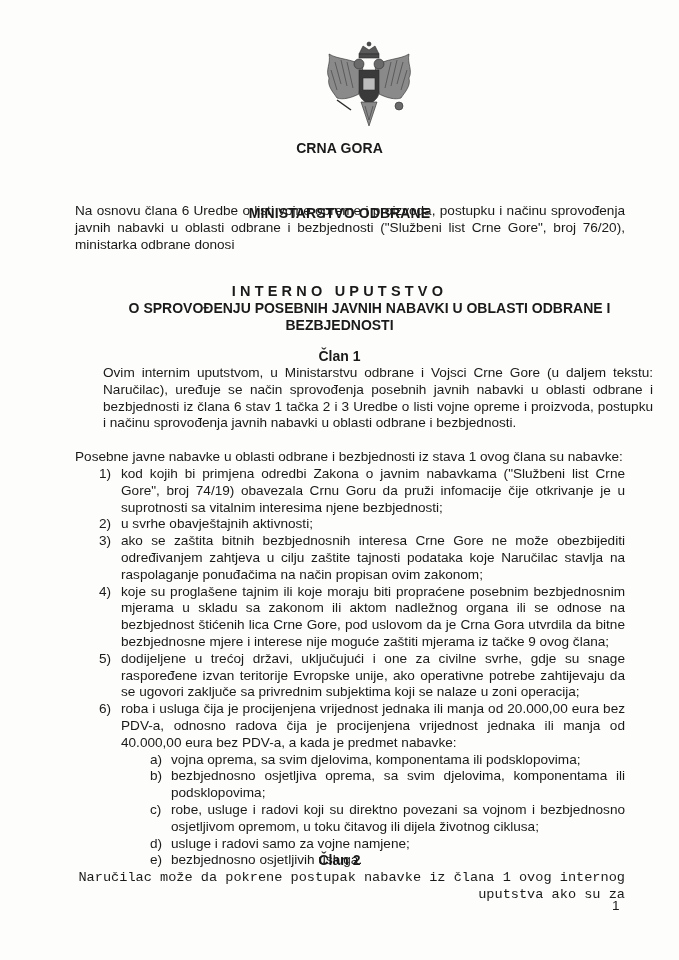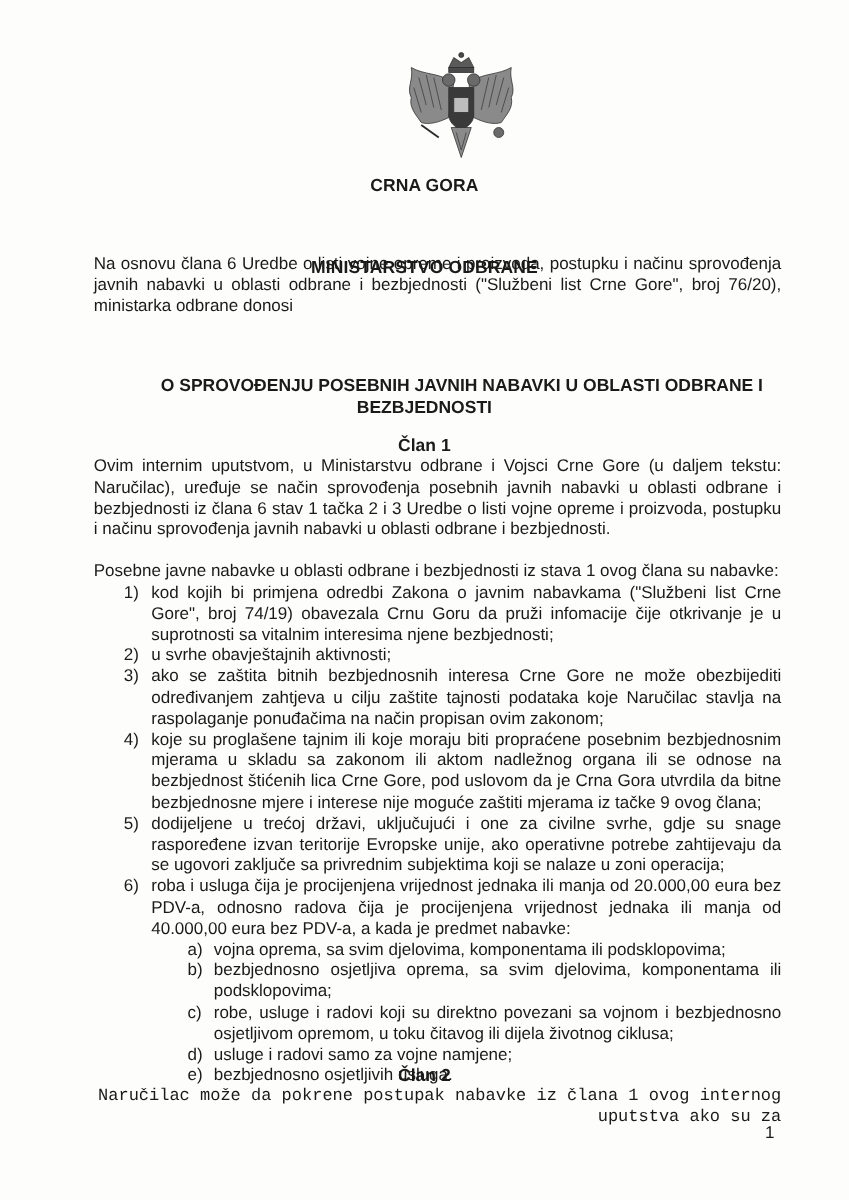--- a/index.html
+++ b/index.html
@@ -66,25 +66,26 @@
       <line x1="22" y1="60" x2="36" y2="70" stroke="#2b2b2b" stroke-width="1.5"></line>
       <circle cx="84" cy="66" r="4" fill="#6a6a6a"></circle>
     </g>
   </svg>
 
   <div class="header-line" style="top:140px;">CRNA GORA</div>
   <div class="header-line" style="top:158px;margin-top:47px;">MINISTARSTVO ODBRANE</div>
 
   <div class="para" style="top:203px;">Na osnovu člana 6 Uredbe o listi vojne opreme i proizvoda, postupku i načinu sprovođenja javnih nabavki u oblasti odbrane i bezbjednosti ("Službeni list Crne Gore", broj 76/20), ministarka odbrane donosi</div>
 
+  <div class="title spaced" style="top:283px;">INTERNO UPUTSTVO</div>
   <div class="title" style="top:300px;padding-left:30px;">O SPROVOĐENJU POSEBNIH JAVNIH NABAVKI U OBLASTI ODBRANE I</div>
   <div class="title" style="top:317px;">BEZBJEDNOSTI</div>
 
   <div class="article" style="top:348px;">Član 1</div>
-  <div class="para" style="top:365px;">Ovim internim uputstvom, u Ministarstvu odbrane i Vojsci Crne Gore (u daljem tekstu: Naručilac), uređuje se način sprovođenja posebnih javnih nabavki u oblasti odbrane i bezbjednosti iz člana 6 stav 1 tačka 2 i 3 Uredbe o listi vojne opreme i proizvoda, postupku i načinu sprovođenja javnih nabavki u oblasti odbrane i bezbjednosti.</div>
+  <div class="para" style="top:365px;margin-left:28px;">Ovim internim uputstvom, u Ministarstvu odbrane i Vojsci Crne Gore (u daljem tekstu: Naručilac), uređuje se način sprovođenja posebnih javnih nabavki u oblasti odbrane i bezbjednosti iz člana 6 stav 1 tačka 2 i 3 Uredbe o listi vojne opreme i proizvoda, postupku i načinu sprovođenja javnih nabavki u oblasti odbrane i bezbjednosti.</div>
 
   <div class="para" style="top:449px;">Posebne javne nabavke u oblasti odbrane i bezbjednosti iz stava 1 ovog člana su nabavke:</div>
 
   <div class="list" style="top:466px;">
     <div class="item">
       <span class="num">1)</span>
       <span>kod kojih bi primjena odredbi Zakona o javnim nabavkama ("Službeni list Crne Gore", broj 74/19) obavezala Crnu Goru da pruži infomacije čije otkrivanje je u suprotnosti sa vitalnim interesima njene bezbjednosti;</span>
     </div>
     <div class="item">
       <span class="num">2)</span>

